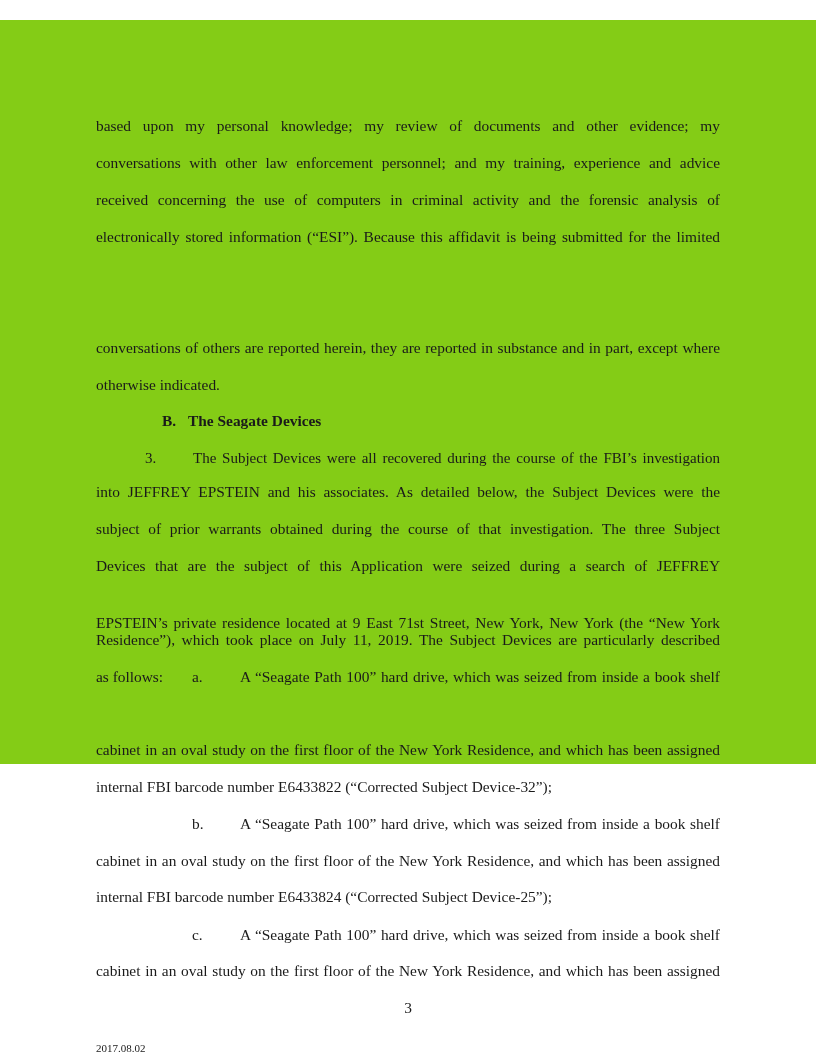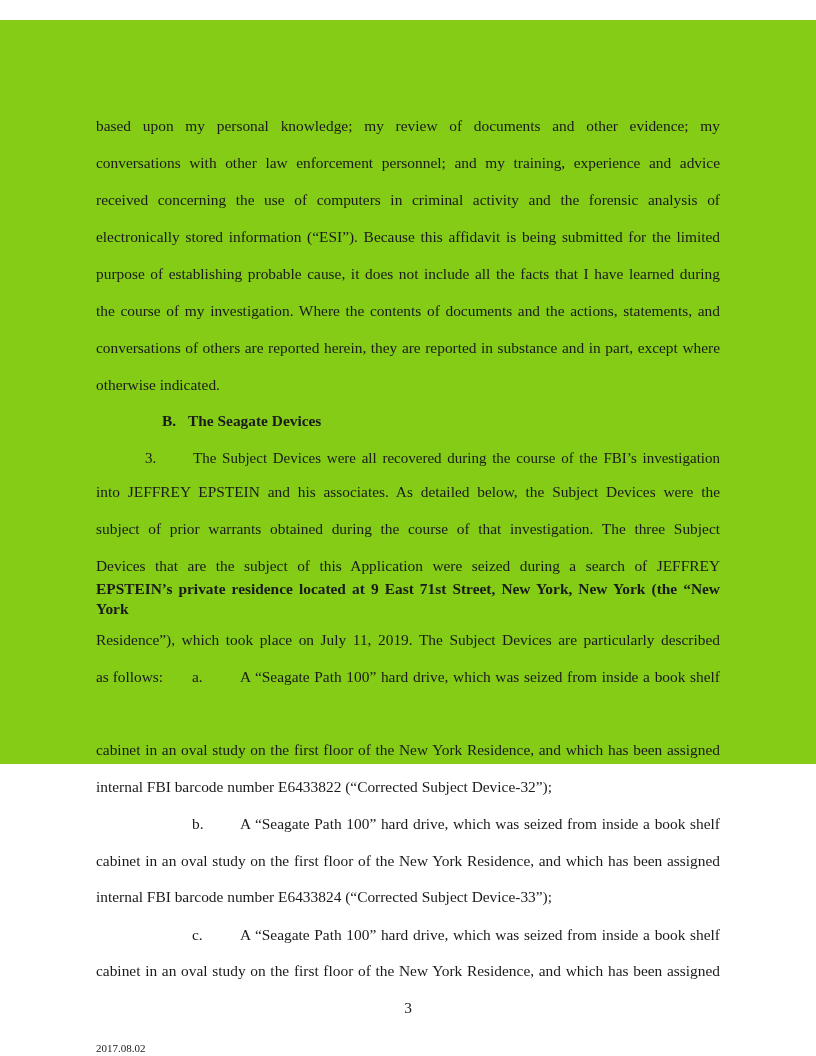--- a/index.html
+++ b/index.html
@@ -97,50 +97,48 @@
   </style>
 </head>
 <body>
 
 <div class="page">
 
   <div class="line justify" style="top:96px;">based upon my personal knowledge; my review of documents and other evidence; my</div>
   <div class="line justify" style="top:133px;">conversations with other law enforcement personnel; and my training, experience and advice</div>
   <div class="line justify" style="top:170px;">received concerning the use of computers in criminal activity and the forensic analysis of</div>
   <div class="line justify" style="top:207px;">electronically stored information (“ESI”). Because this affidavit is being submitted for the limited</div>
-  <div class="line justify" style="top:244px;">purpose of establishing probable cause, it does not include all the facts that I have learned during</div>
-  <div class="line justify" style="top:281px;">the course of my investigation. Where the contents of documents and the actions, statements, and</div>
   <div class="line justify" style="top:318px;">conversations of others are reported herein, they are reported in substance and in part, except where</div>
   <div class="line left" style="top:355px;">otherwise indicated.</div>
 
   <div class="heading" style="top:391px;">
     <span class="letter">B.</span><span>The Seagate Devices</span>
   </div>
 
   <div class="indent-para" style="top:428px;">
     <span class="para-num">3.</span><span>The Subject Devices were all recovered during the course of the FBI’s investigation</span>
   </div>
   <div class="line justify" style="top:462px;">into JEFFREY EPSTEIN and his associates.   As detailed below, the Subject Devices were the</div>
   <div class="line justify" style="top:499px;">subject of prior warrants obtained during the course of that investigation.  The three Subject</div>
   <div class="line justify" style="top:536px;">Devices that are the subject of this Application were seized during a search of JEFFREY</div>
-  <div class="line justify" style="top:559px;font-weight:bold;">EPSTEIN’s private residence located at 9 East 71st Street, New York, New York (the “New York</div>
+  <div class="line justify" style="top:593px;">EPSTEIN’s private residence located at 9 East 71st Street, New York, New York (the “New York</div>
   <div class="line justify" style="top:610px;">Residence”), which took place on July 11, 2019.  The Subject Devices are particularly described</div>
   <div class="line left" style="top:647px;">as follows:</div>
 
   <div class="item-first" style="top:647px;">
     <span class="item-letter">a.</span><span>A “Seagate Path 100” hard drive, which was seized from inside a book shelf</span>
   </div>
   <div class="line justify" style="top:720px;">cabinet in an oval study on the first floor of the New York Residence, and which has been assigned</div>
   <div class="line left" style="top:757px;">internal FBI barcode number E6433822 (“Corrected Subject Device-32”);</div>
 
   <div class="item-first" style="top:794px;">
     <span class="item-letter">b.</span><span>A “Seagate Path 100” hard drive, which was seized from inside a book shelf</span>
   </div>
   <div class="line justify" style="top:831px;">cabinet in an oval study on the first floor of the New York Residence, and which has been assigned</div>
-  <div class="line left" style="top:867px;">internal FBI barcode number E6433824 (“Corrected Subject Device-33”);</div>
+  <div class="line left" style="top:867px;">internal FBI barcode number E6433824 (“Corrected Subject Device-25”);</div>
 
   <div class="item-first" style="top:905px;">
     <span class="item-letter">c.</span><span>A “Seagate Path 100” hard drive, which was seized from inside a book shelf</span>
   </div>
   <div class="line justify" style="top:941px;">cabinet in an oval study on the first floor of the New York Residence, and which has been assigned</div>
 
   <div class="page-number">3</div>
   <div class="footer-code">2017.08.02</div>
 
 </div>

